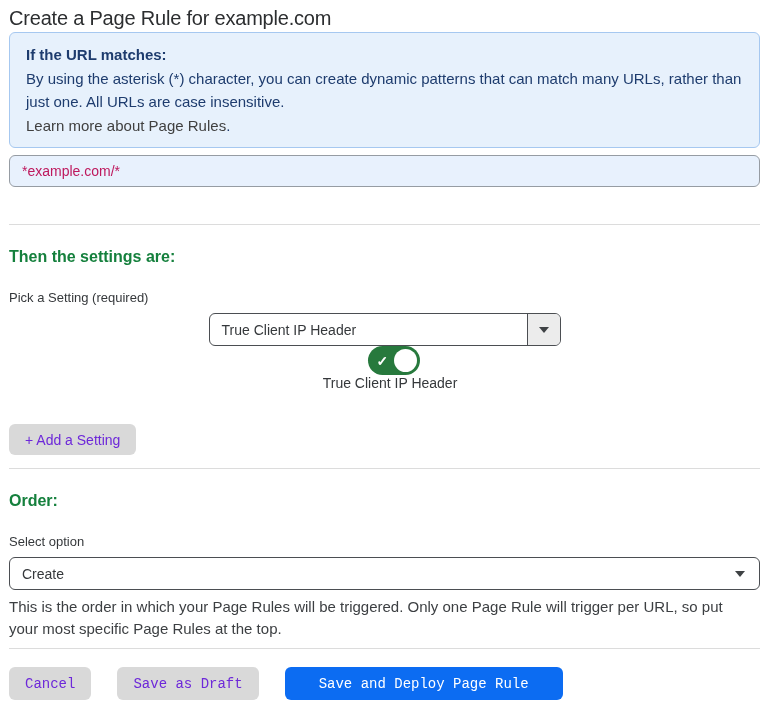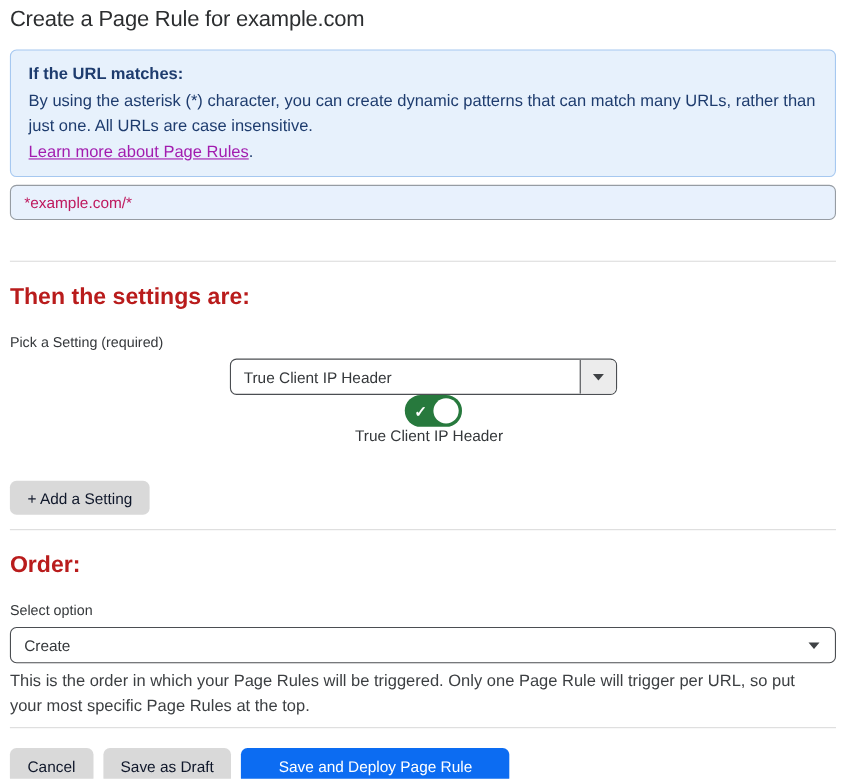--- a/index.html
+++ b/index.html
@@ -17,33 +17,31 @@
   .page-title {
     margin: 0;
     font-size: 20px;
     line-height: 28px;
     font-weight: normal;
     color: #2c2e30;
     letter-spacing: -0.2px;
   }
 
   .info-box {
-    margin-top: 13px;
     background: #e7f1fc;
     border: 1px solid #a6c8f0;
     border-radius: 6px;
     padding: 10px 16px;
     color: #1e3c6e;
     font-size: 15px;
     line-height: 23.5px;
   }
   .info-heading { font-weight: bold; }
   .info-link {
-    color: #a21caf;
-    text-decoration: underline;
+    color: #404040;
     cursor: pointer;
   }
 
   .field-label {
     display: block;
     margin-top: 24px;
     font-size: 13px;
     color: #35383b;
   }
 
@@ -65,24 +63,24 @@
     border: none;
     border-top: 1px solid #dcdcdc;
     margin: 0;
   }
   .divider-1 { margin-top: 37px; }
   .divider-2 { margin-top: 13px; }
   .divider-3 { margin-top: 8px; }
 
   .section-heading {
     margin: 22px 0 0 0;
-    font-size: 21px;
+    font-size: 16px;
     line-height: 19px;
     font-weight: bold;
-    color: #b91c1c;
+    color: #15803d;
   }
   .field-label.tight { }
 
   .setting-row {
     display: flex;
     align-items: center;
     margin-top: 8px;
     flex-direction: column;
   }
 
@@ -154,43 +152,44 @@
     color: #35383b;
   }
 
   .gray-btn {
     height: 31px;
     padding: 0 16px;
     background: #d9d9d9;
     border: none;
     border-radius: 6px;
     font-size: 14px;
-    color: #0f172a;
+    color: #6d28d9;
     font-family: inherit;
     cursor: pointer;
   }
   .add-setting-btn { margin-top: 33px; }
 
   .order-select {
     margin-top: 8px;
     padding-right: 14px;
   }
 
   .help-text {
     margin: 6px 0 0 0;
     font-size: 15px;
     line-height: 22px;
     color: #3c3f42;
     max-width: 745px;
   }
 
   .footer {
     display: flex;
-    gap: 9px;
+    gap: 26px;
     margin-top: 18px;
+    font-family: Liberation Mono, monospace;
   }
   .footer .gray-btn { height: 33px; }
   .blue-btn {
     height: 33px;
     padding: 0 34px;
     background: #0c6cf2;
     color: #ffffff;
     border: none;
     border-radius: 6px;
     font-size: 14px;

